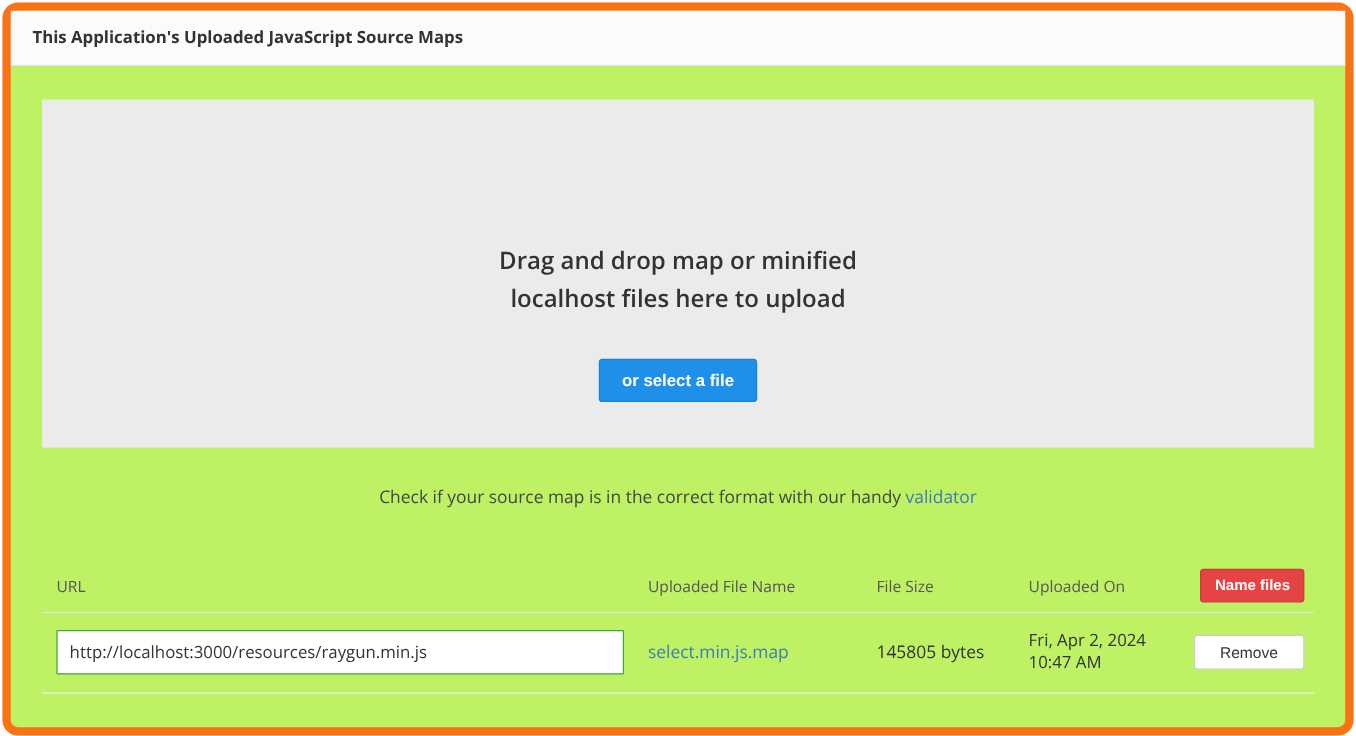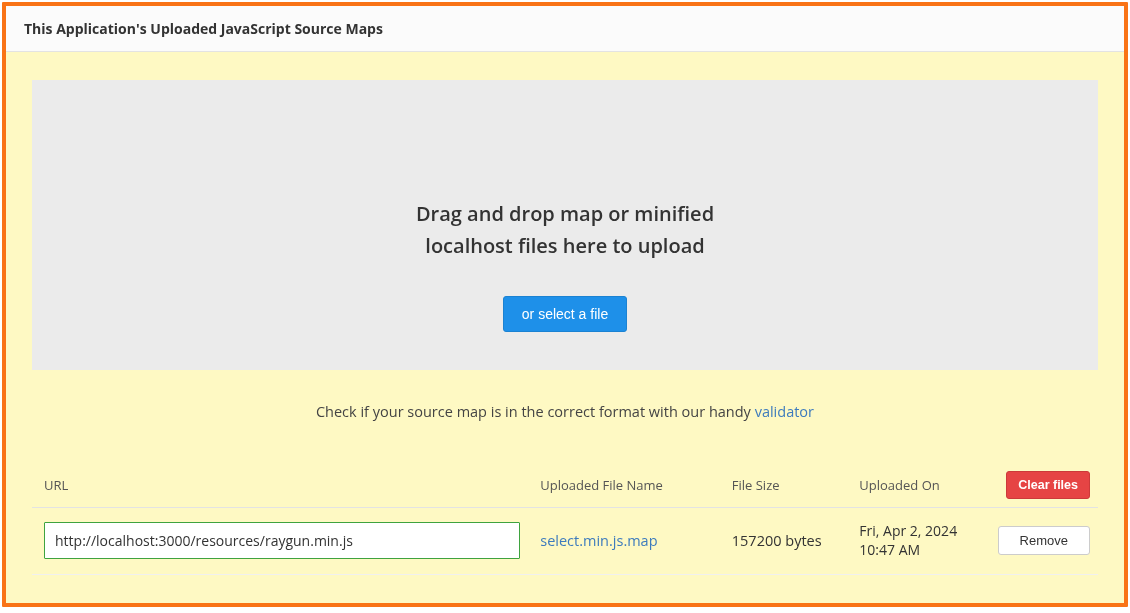--- a/index.html
+++ b/index.html
@@ -7,24 +7,24 @@
       margin: 0;
       padding: 0;
     }
     body {
       font-family: "Segoe UI", "Open Sans", Arial, sans-serif;
       background: #fff;
       color: #333;
       font-size: 14px;
     }
     .panel {
-      border: 4px solid #f97316;
-      border-radius: 1px;
+      border: 7px solid #f97316;
+      border-radius: 13px;
       margin: 2px;
-      background: #fef9c3;
+      background: #bef264;
     }
     .panel-header {
       border-bottom: 1px solid #e3e3e3;
       background: #fbfbfb;
       padding: 13px 18px;
     }
     .panel-title {
       font-size: 14px;
       font-weight: 700;
       color: #333;
@@ -49,21 +49,21 @@
       line-height: 1.6;
     }
     .dropzone-text p {
       margin: 0;
     }
     .btn-primary {
       margin-top: 34px;
       background: #1e90e9;
       border: 1px solid #1b82d2;
       color: #fff;
-      font-weight: 400;
+      font-weight: 700;
       font-size: 14px;
       padding: 9px 18px;
       border-radius: 3px;
       cursor: pointer;
     }
     .validator-note {
       text-align: center;
       margin-top: 32px;
       color: #444;
       font-size: 14.5px;
@@ -177,33 +177,33 @@
 
     <div class="table-wrap">
       <table>
         <thead>
           <tr>
             <th class="col-url">URL</th>
             <th class="col-filename">Uploaded File Name</th>
             <th class="col-size">File Size</th>
             <th class="col-date">Uploaded On</th>
             <th class="actions-col">
-              <button class="btn-danger">Clear files</button>
+              <button class="btn-danger">Name files</button>
             </th>
           </tr>
         </thead>
         <tbody>
           <tr>
             <td>
               <input type="text" class="url-input" value="http://localhost:3000/resources/raygun.min.js" style="">
             </td>
             <td>
               <a href="#" class="file-link">select.min.js.map</a>
             </td>
-            <td>157200 bytes</td>
+            <td>145805 bytes</td>
             <td class="uploaded-on">Fri, Apr 2, 2024 10:47 AM</td>
             <td class="actions-cell">
               <button class="btn-default">Remove</button>
             </td>
           </tr>
         </tbody>
       </table>
     </div>
 
   </div>

